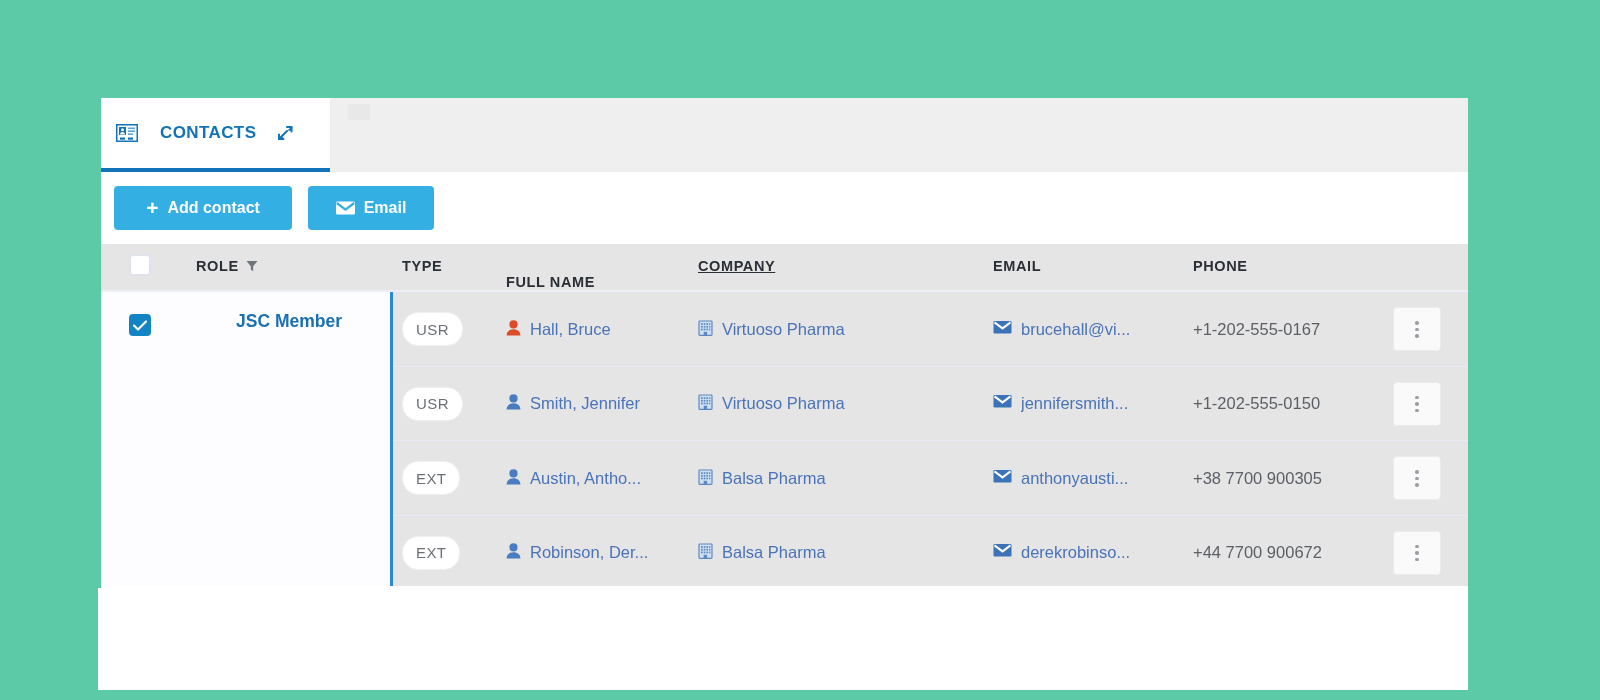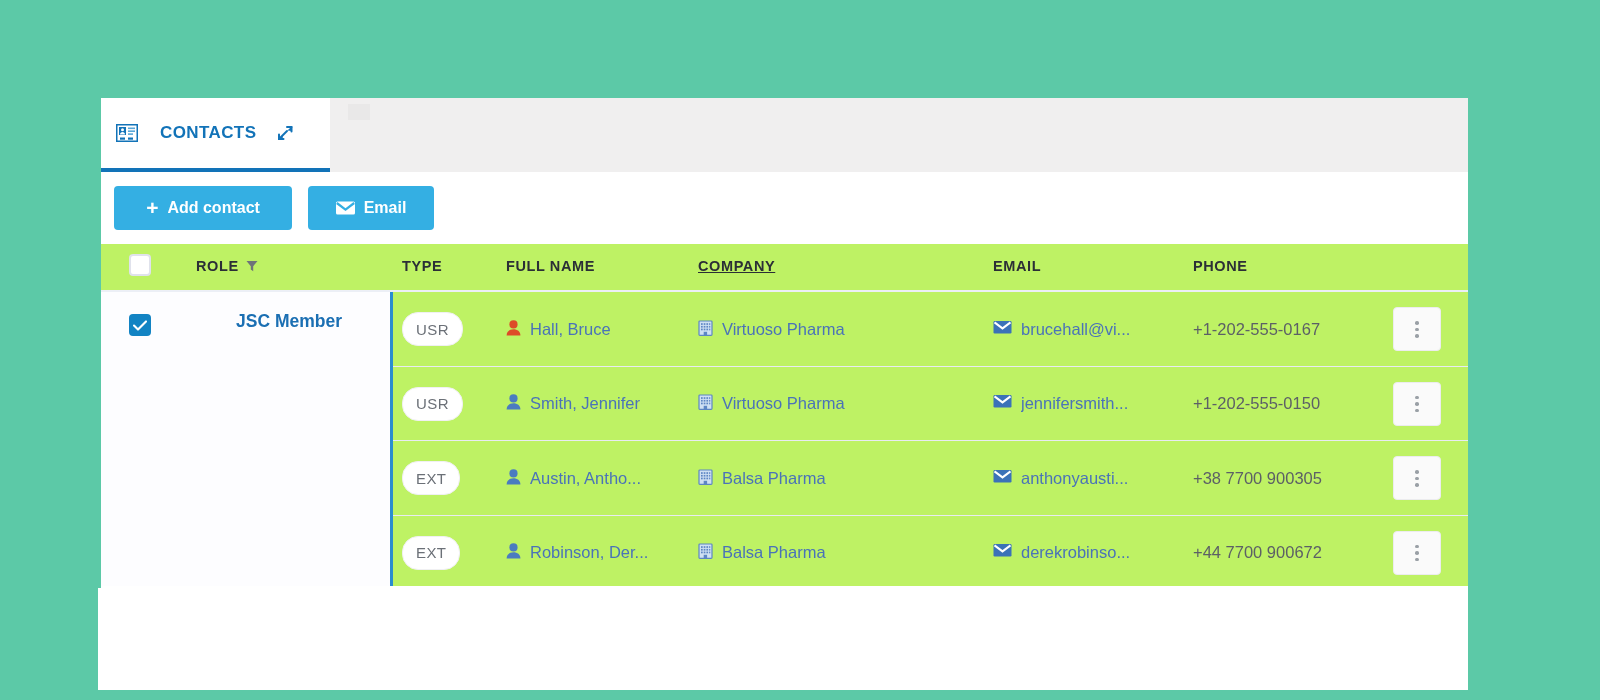--- a/index.html
+++ b/index.html
@@ -175,21 +175,21 @@
     font-size: 16px;
     color: #7d85a8;
     background: #ffffff;
     overflow: hidden;
     white-space: nowrap;
   }
 
   
   .table {
     position: relative;
-    background: #bef264;
+    background: #e5e5e5;
   }
 
   .thead {
     position: relative;
     height: 48px;
     border-bottom: 2px solid #eceff6;
   }
 
   .th {
     position: absolute;
@@ -448,21 +448,21 @@
         <span class="funnel">
           <svg viewBox="0 0 12 12" width="12" height="12">
             <path d="M0.5 1 L11.5 1 L7.2 6.2 L7.2 11.2 L4.8 9.4 L4.8 6.2 Z" fill="#6f7479"></path>
           </svg>
         </span>
       </div>
 
       <div class="th" style="left:304px;">
         <span>TYPE</span>
       </div>
-      <div class="th" style="left:408px;">
+      <div class="th" style="left:408px;margin-top:16px;">
         <span>FULL NAME</span>
       </div>
       <div class="th" style="left:600px;text-decoration:underline;">
         <span>COMPANY</span>
       </div>
       <div class="th" style="left:895px;">
         <span>EMAIL</span>
       </div>
       <div class="th" style="left:1095px;">
         <span>PHONE</span>

